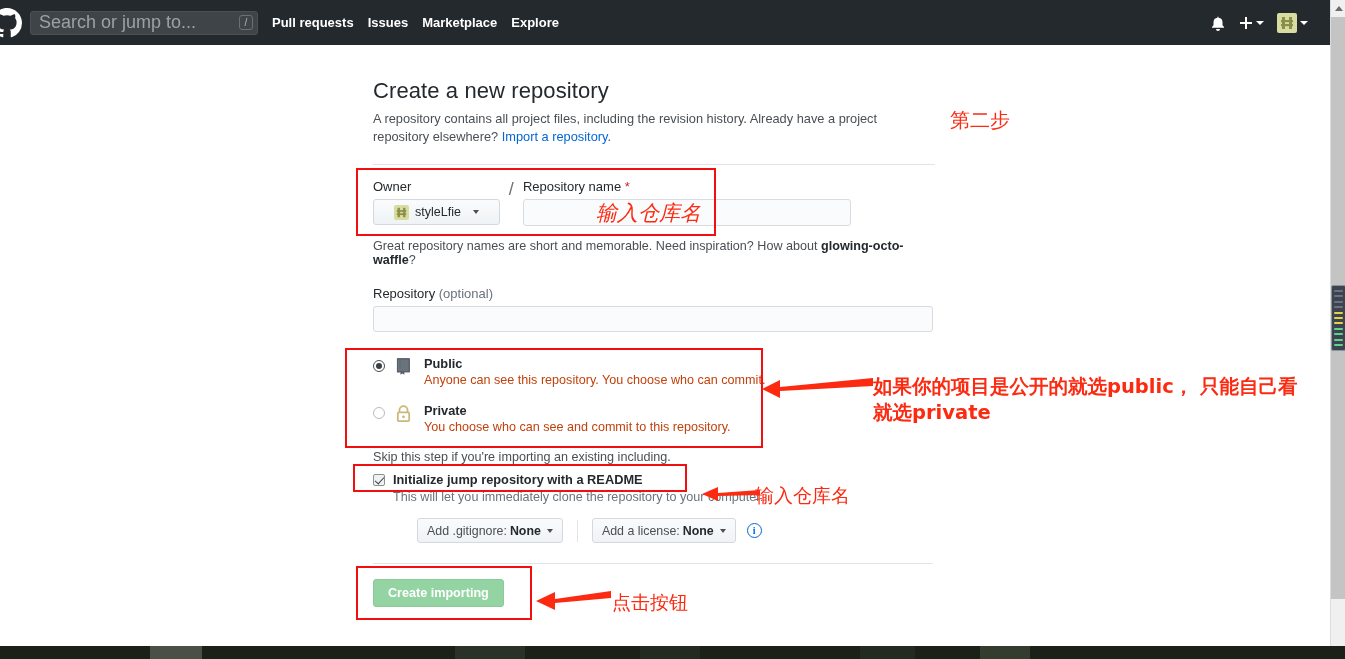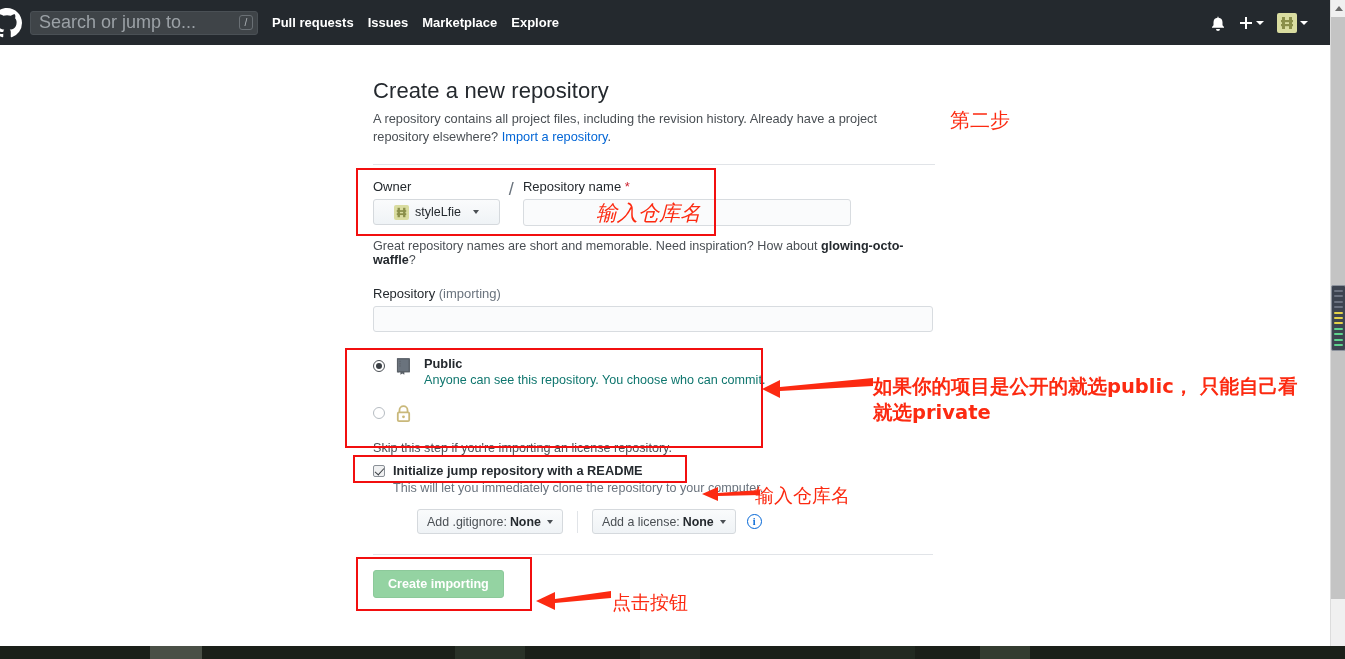--- a/index.html
+++ b/index.html
@@ -127,21 +127,21 @@
     width: 12px; height: 12px; margin: 4px 9px 0 0; flex: 0 0 auto;
     border-radius: 50%; border: 1px solid #b6bcc2; background: #fff; position: relative;
   }
   .vis-radio.checked { border-color: #4a4f54; }
   .vis-radio.checked::after {
     content: ""; position: absolute; left: 2px; top: 2px;
     width: 6px; height: 6px; border-radius: 50%; background: #3a3f44;
   }
   .vis-icon { width: 22px; margin-right: 8px; flex: 0 0 auto; padding-top: 1px; }
   .vis-title { font-size: 12.8px; font-weight: bold; color: #24292e; line-height: 15px; }
-  .vis-sub { font-size: 12.6px; color: #0f766e; line-height: 17px; margin-top: 1px; }
+  .vis-sub { font-size: 12.6px; color: #c2410c; line-height: 17px; margin-top: 1px; }
 
   
   #skip-text { font-size: 12.6px; color: #4a4f54; margin-top: 11px; }
   #readme-wrap { position: relative; margin-top: 8px; }
   #readme-box-outline {
     position: absolute; left: -20px; top: -8px; width: 334px; height: 28px;
     border: 2px solid #f20f0f; pointer-events: none;
   }
   #readme-row { display: flex; align-items: center; }
   #readme-checkbox {
@@ -321,21 +321,21 @@
               <span class="req-star">*</span>
             </label>
             <input id="repo-name-input" type="text" placeholder="" style="">
           </div>
         </div>
       </div>
 
       <div id="name-hint"><span>Great repository names are short and memorable. Need inspiration? How about </span><span class="hint-strong">glowing-octo-waffle</span><span>?</span></div>
 
       <div id="desc-label"><span>Repository</span>
-        <span id="desc-optional">(importing)</span>
+        <span id="desc-optional">(optional)</span>
       </div>
       <input id="desc-input" type="text" placeholder="" style="">
 
       <div id="vis-wrap">
         <div id="vis-box-outline"></div>
 
         <div class="vis-option">
           <span class="vis-radio checked"></span>
           <span class="vis-icon">
             <svg width="19" height="19" viewBox="0 0 16 16" aria-hidden="true">
@@ -355,24 +355,28 @@
 
         <div class="vis-option">
           <span class="vis-radio"></span>
           <span class="vis-icon">
             <svg width="19" height="19" viewBox="0 0 16 16" aria-hidden="true">
               <path d="M4.6 7V5.2a3.4 3.4 0 0 1 6.8 0V7" fill="none" stroke="#c9b87a" stroke-width="1.5"></path>
               <rect x="3.2" y="7" width="9.6" height="7.4" rx="1" fill="none" stroke="#c9b87a" stroke-width="1.5"></rect>
               <circle cx="8" cy="10.8" r="1.2" fill="#c9b87a"></circle>
             </svg>
           </span>
+          <div>
+            <div class="vis-title">Private</div>
+            <div class="vis-sub">You choose who can see and commit to this repository.</div>
+          </div>
         </div>
       </div>
 
-      <div id="skip-text">Skip this step if you're importing an license repository.</div>
+      <div id="skip-text">Skip this step if you're importing an existing including.</div>
 
       <div id="readme-wrap">
         <div id="readme-box-outline"></div>
         <div id="readme-row">
           <span id="readme-checkbox"></span>
           <span id="readme-label">Initialize jump repository with a README</span>
         </div>
         <div id="readme-sub">This will let you immediately clone the repository to your computer.</div>
       </div>
 

